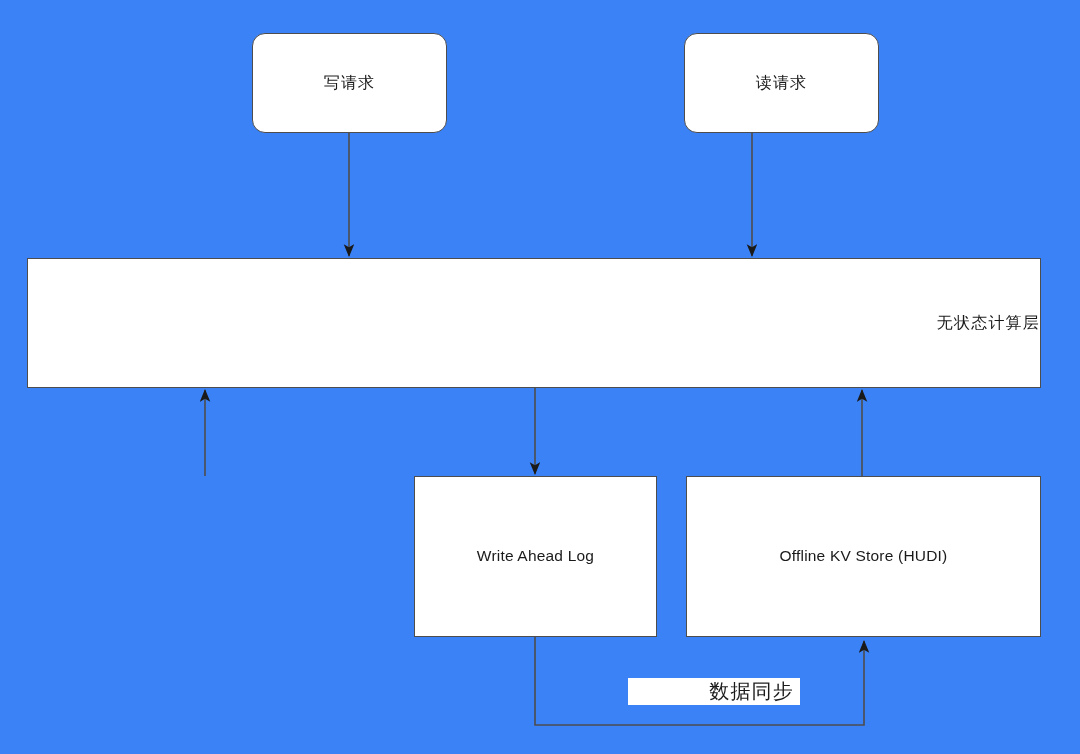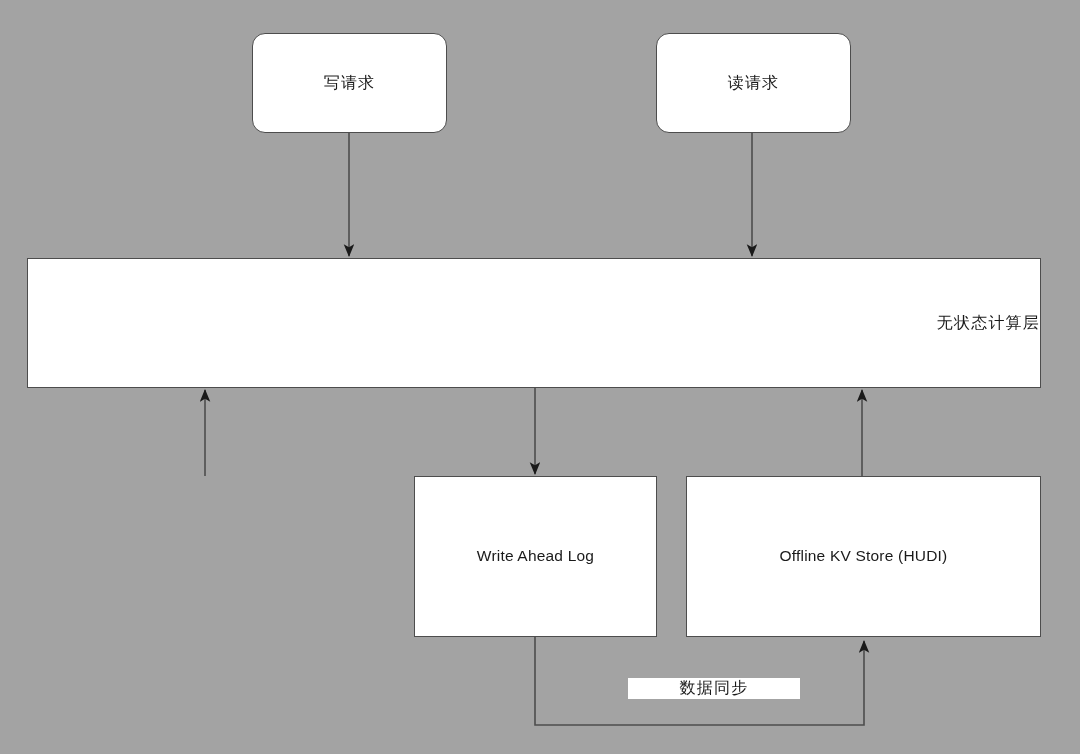--- a/index.html
+++ b/index.html
@@ -7,21 +7,21 @@
     padding: 0;
     background: #ffffff;
   }
   body {
     font-family: "Liberation Sans", "DejaVu Sans", sans-serif;
   }
   #canvas {
     position: relative;
     width: 1080px;
     height: 754px;
-    background: #a3a3a3;
+    background: #3b82f6;
     overflow: hidden;
   }
   #wires {
     position: absolute;
     left: 0;
     top: 0;
     width: 1080px;
     height: 754px;
     pointer-events: none;
   }
@@ -44,32 +44,32 @@
     letter-spacing: 0.2px;
     text-align: center;
     white-space: nowrap;
   }
   .node-label.cjk {
     font-size: 16px;
     letter-spacing: 1.2px;
   }
   .edge-label {
     position: absolute;
-    font-size: 16px;
+    font-size: 20px;
     letter-spacing: 1.2px;
     color: #1a1a1a;
     background: #ffffff;
     padding: 0 6px;
     white-space: nowrap;
-    text-align: center;
+    text-align: right;
   }
 
   
   #node-write-request  { left: 252px; top: 33px;  width: 195px; height: 100px; }
-  #node-read-request   { left: 656px; top: 33px;  width: 195px; height: 100px; }
+  #node-read-request   { left: 684px; top: 33px;  width: 195px; height: 100px; }
   #node-stateless      { left: 27px;  top: 258px; width: 1014px; height: 130px; justify-content: flex-end; }
   #node-online-kv      { left: 27px;  top: 476px; width: 356px; height: 161px; }
   #node-wal            { left: 414px; top: 476px; width: 243px; height: 161px; }
   #node-offline-kv     { left: 686px; top: 476px; width: 355px; height: 161px; }
 
   #label-data-sync     { left: 628px; top: 678px; width: 160px; }
 </style>
 </head>
 <body>
 

